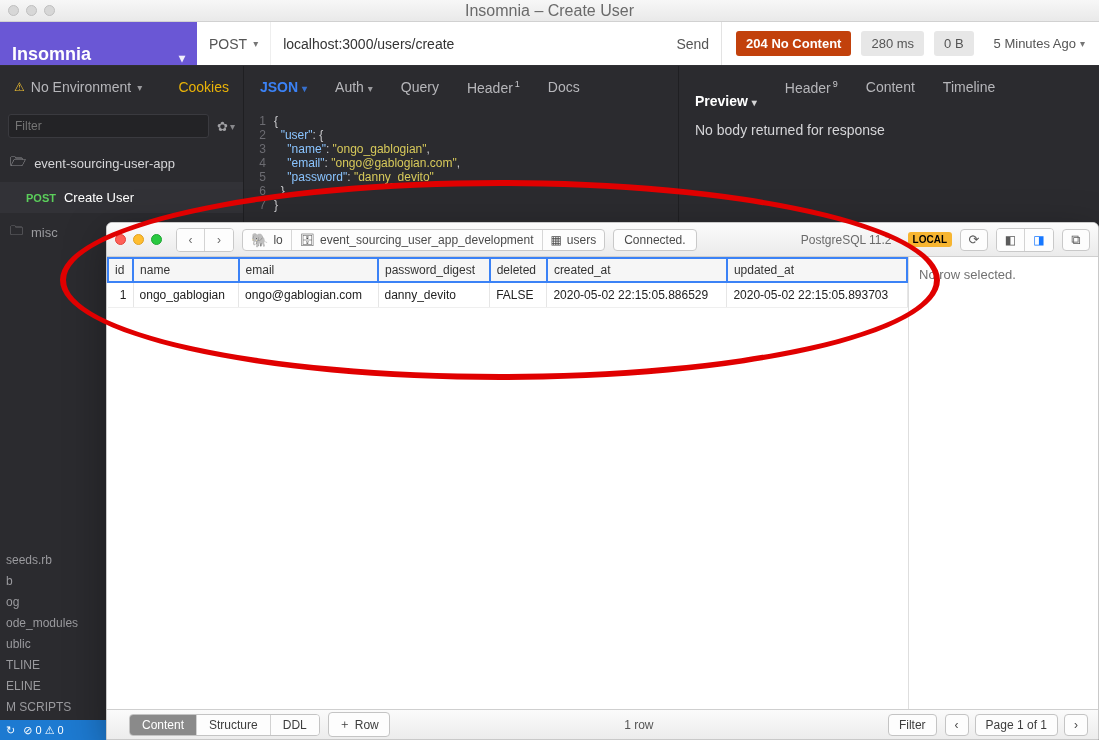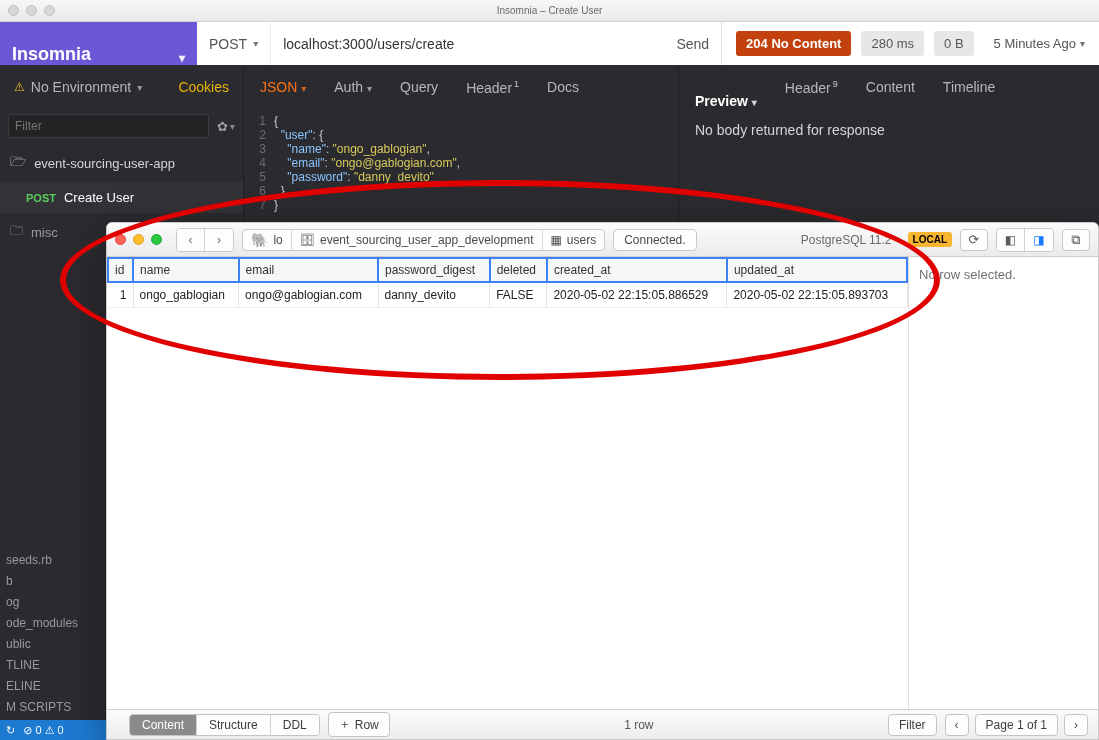--- a/index.html
+++ b/index.html
@@ -1,19 +1,19 @@
 <!DOCTYPE html>
 <html><head>
 <meta charset="utf-8">
 <style>
   * { box-sizing: border-box; margin: 0; padding: 0; font-family: -apple-system, BlinkMacSystemFont, "Segoe UI", Helvetica, Arial, sans-serif; }
   body { width: 1099px; height: 740px; overflow: hidden; background: #fff; }
 
   
-  .mac-titlebar { height: 22px; background: linear-gradient(#f7f7f7,#e9e9e9); border-bottom:1px solid #d1d1d1; display:flex; align-items:center; position:relative; font-size:10px; color:#6a6a6a; }
+  .mac-titlebar { height: 22px; background: linear-gradient(#f7f7f7,#e9e9e9); border-bottom:1px solid #d1d1d1; display:flex; align-items:center; position:relative; font-size:16px; color:#6a6a6a; }
   .traffic { display:flex; gap:7px; margin-left:8px; }
   .traffic span { width:11px; height:11px; border-radius:50%; background:#d7d7d7; border:1px solid #c0c0c0; }
   .mac-title { position:absolute; left:0; right:0; text-align:center; color:#6a6a6a; }
 
   
   .ins-row1 { display:flex; height:44px; border-bottom:1px solid #2f2f33; }
   .brand-cell { width:197px; background:#6a57d5; color:#fff; display:flex; align-items:flex-end; padding:0 12px; font-size:18px; font-weight:600; justify-content:space-between; }
   .brand-cell .caret { font-size:12px; opacity:.9; }
   .method-cell { background:#fff; display:flex; align-items:center; border-right:1px solid #eee; padding:0 12px; font-size:14px; color:#555; gap:6px; }
   .url-cell { flex:1; background:#fff; display:flex; align-items:center; padding:0 12px; font-size:14px; color:#333; justify-content:space-between; border-right:1px solid #e3e3e3; }
@@ -25,21 +25,21 @@
   .ago { font-size:13px; color:#555; display:flex; align-items:center; gap:4px; margin-left:10px; }
 
   
   .ins-row2 { display:flex; height:42px; background:#2b2b2f; color:#b6b6ba; font-size:14px; }
   .env-cell { width:244px; display:flex; align-items:center; justify-content:space-between; padding:0 14px; border-right:1px solid #1f1f22; }
   .env-left { display:flex; align-items:center; gap:6px; }
   .warn-ic { color:#f5c432; font-size:12px; }
   .caret-s { font-size:10px; opacity:.8; }
   .cookies { color:#eab308; }
   .mid-tabs { flex:1; display:flex; align-items:center; gap:28px; padding:0 16px; border-right:1px solid #1f1f22; min-width:0; }
-  .mid-tabs .tab.active { color:#f97316; font-weight:400; }
+  .mid-tabs .tab.active { color:#3b82f6; font-weight:700; }
   .sup { font-size:9px; vertical-align:super; color:#c9c9cc; margin-left:2px; }
   .resp-tabs { width:420px; display:flex; align-items:center; gap:28px; padding:0 16px; }
   .resp-tabs .tab.active { color:#fff; font-weight:700;margin-top:28px; }
 
   
   .ins-body { display:flex; height:calc(740px - 22px - 44px - 42px); background:#2b2b2f; }
   .sidebar { width:244px; background:#2b2b2f; color:#aeaeb2; font-size:13px; border-right:1px solid #1f1f22; display:flex; flex-direction:column; }
   .filter-row { display:flex; align-items:center; padding:6px 8px; gap:8px; }
   .filter-row input { flex:1; background:#232326; border:1px solid #3a3a3f; color:#9a9a9e; font-size:12px; padding:4px 6px; border-radius:3px; }
   .gear { color:#a0a0a4; font-size:13px; display:flex; align-items:center; gap:2px; }

